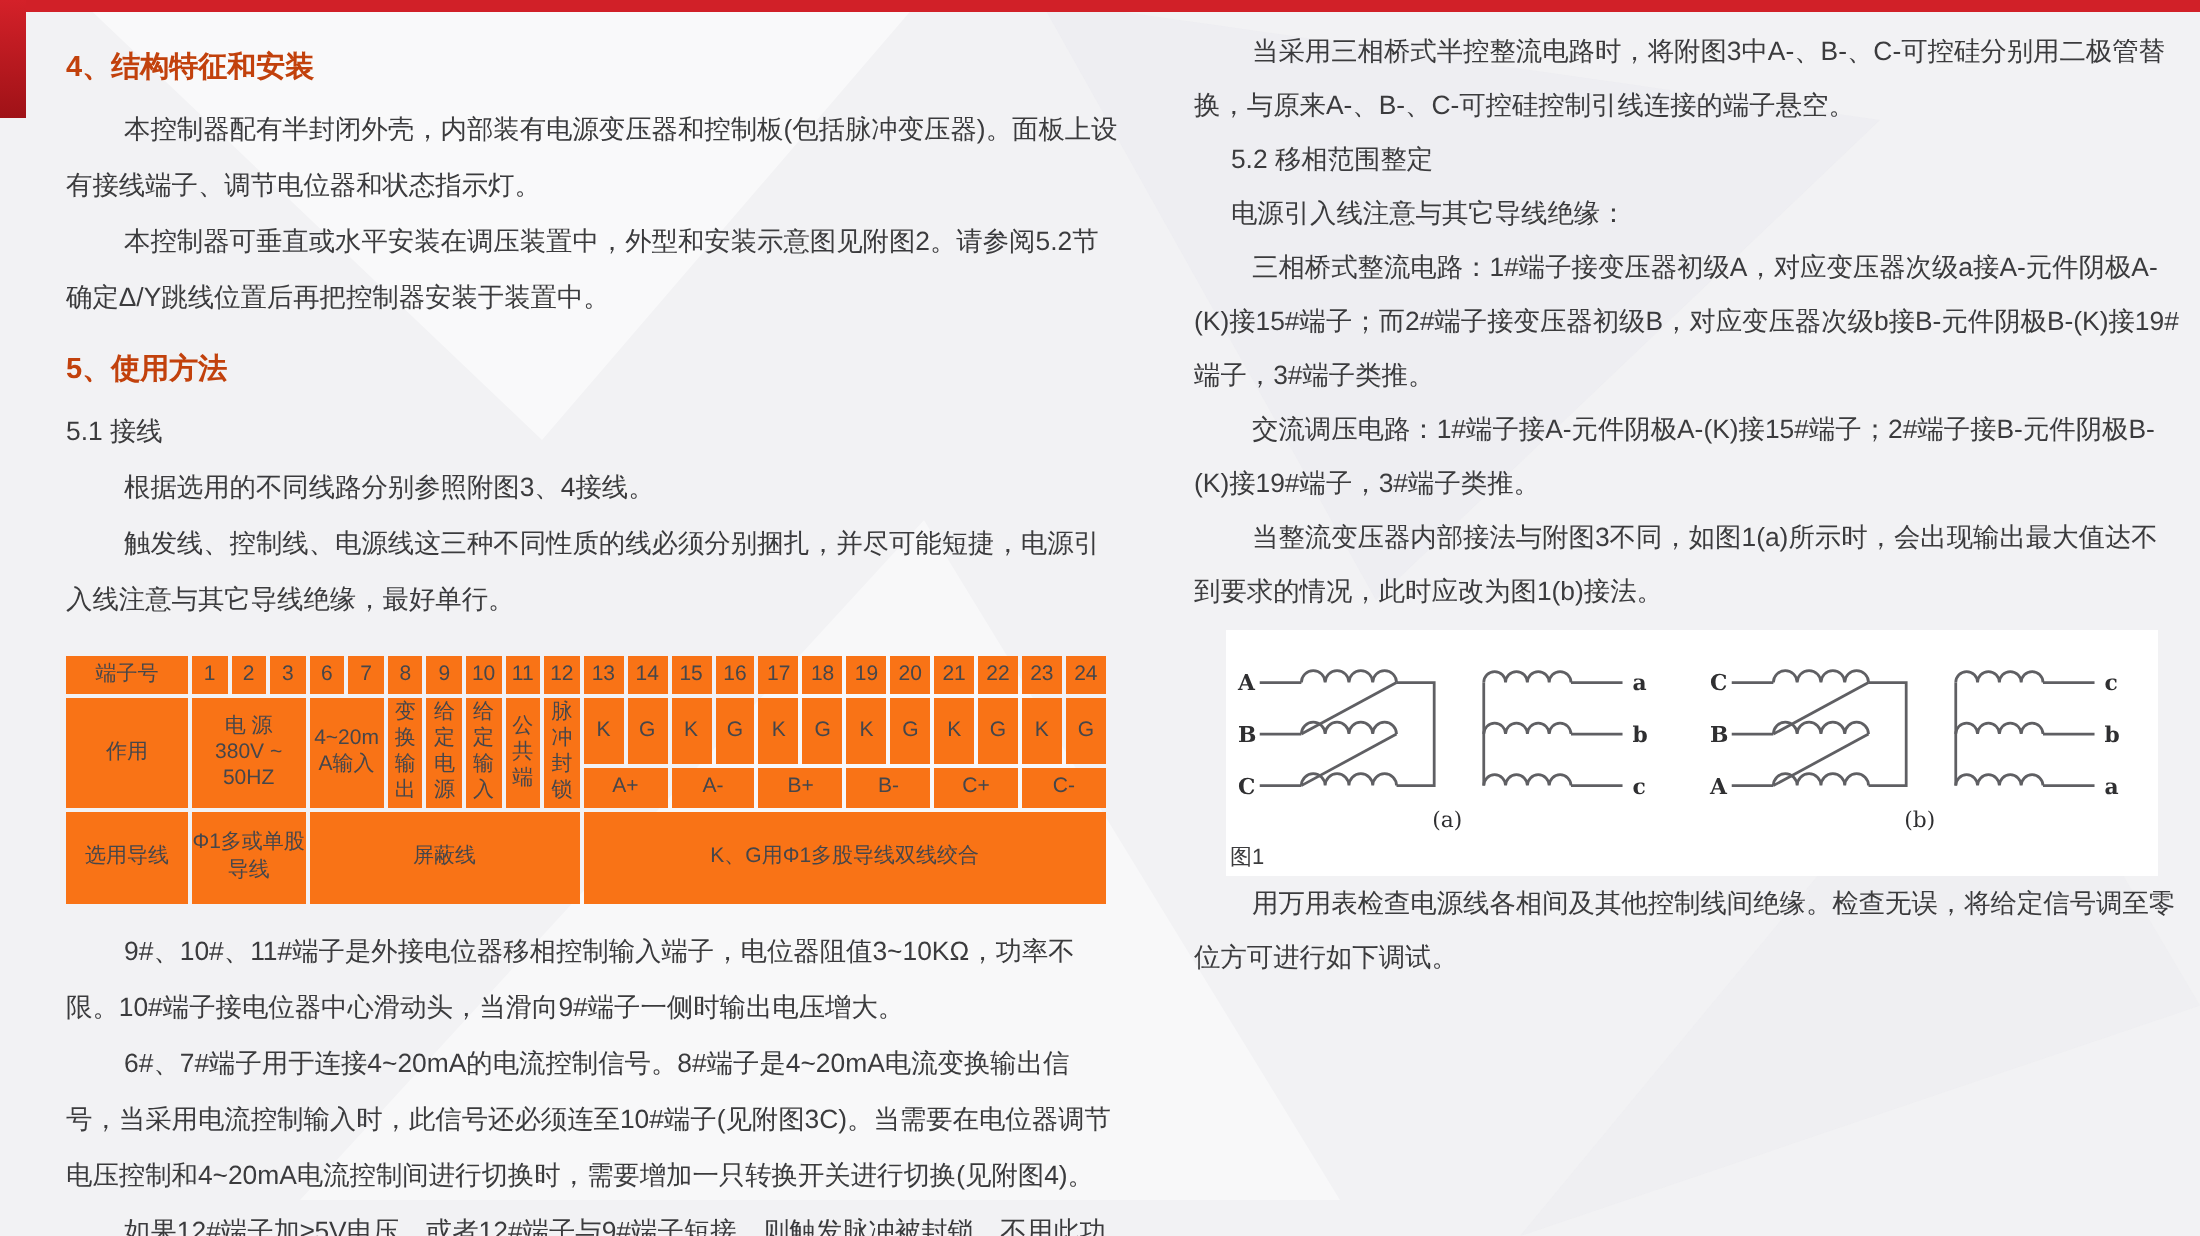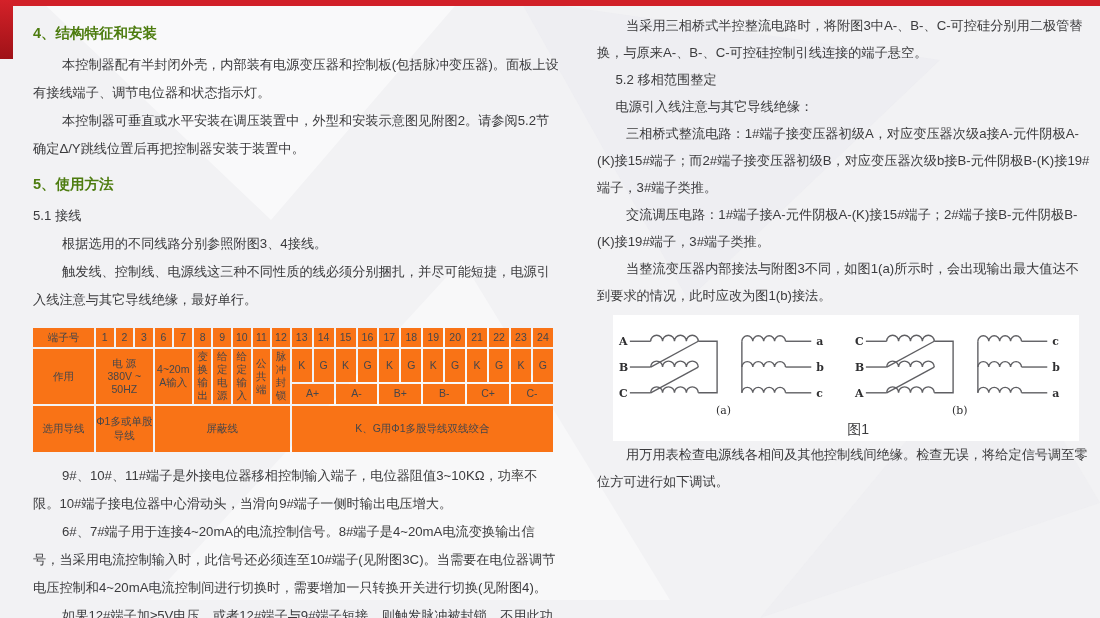--- a/index.html
+++ b/index.html
@@ -16,21 +16,21 @@
   .p2{left:520px;top:0;width:420px;height:300px;background:rgba(233,234,239,.5);clip-path:polygon(0 0,100% 20%,40% 100%);}
   .p3{left:150px;top:260px;width:520px;height:340px;background:rgba(255,255,255,.45);clip-path:polygon(0 100%,60% 0,100% 100%);}
   .p4{left:760px;top:330px;width:340px;height:288px;background:rgba(235,236,240,.5);clip-path:polygon(0 100%,70% 0,100% 60%);}
   
   .top-bar{position:absolute;top:0;left:0;width:1100px;height:6px;background:#d12028;}
   .left-block{position:absolute;top:0;left:0;width:13px;height:59px;background:linear-gradient(#d42129,#9f1217);}
   
   .columns{position:absolute;top:12px;left:33px;display:flex;}
   .col-left{width:527px;}
   .col-right{width:494px;margin-left:37px;}
-  h3{font-size:14.5px;font-weight:bold;color:#4d7c0f;margin:12px 0 8px 0;}
+  h3{font-size:14.5px;font-weight:bold;color:#c2410c;margin:12px 0 8px 0;}
   .col-left p,.col-right p{font-size:13.2px;margin:0;}
   .col-left p{line-height:28px;}
   .col-right p{line-height:27px;}
   .ind{text-indent:2.2em;}
   .ind1{text-indent:1.4em;}
   .plain{text-indent:0;}
   
   .ttable{border-spacing:2px;border-collapse:separate;table-layout:fixed;width:524px;
           margin:12px 0 8px -2px;font-size:10.5px;color:#46464a;}
   .ttable td{background:#f97316;text-align:center;vertical-align:middle;padding:1px 0;line-height:1.25;}
@@ -42,21 +42,21 @@
   .wrap{word-break:break-all;}
   .vert{word-break:break-all;line-height:1.2;padding:2px 0;}
   .pre{white-space:pre-line;}
   
   .figure{background:#fff;width:462px;margin:6px 0 0 16px;padding:10px 2px 0 2px;}
   .diagrams{display:flex;justify-content:space-between;}
   .tdiag{width:226px;height:92px;}
   .tdiag line,.tdiag path,.tdiag polyline{stroke:#5f5f63;stroke-width:1.4;fill:none;}
   .tdiag text{font-size:11px;font-weight:bold;fill:#2f2f31;font-family:"DejaVu Serif","Liberation Serif",serif;}
   .tdiag .sub{font-weight:normal;font-size:11px;}
-  .fig-caption{font-size:14px;color:#3b3b3d;text-align:right;width:55%;padding:4px 0 2px 0;}
+  .fig-caption{font-size:11px;color:#3b3b3d;text-align:left;width:55%;padding:4px 0 2px 0;}
 </style>
 </head>
 <body>
 
 <div class="page">
   <div class="poly p1"></div>
   <div class="poly p2"></div>
   <div class="poly p3"></div>
   <div class="poly p4"></div>
   <div class="top-bar"></div>

